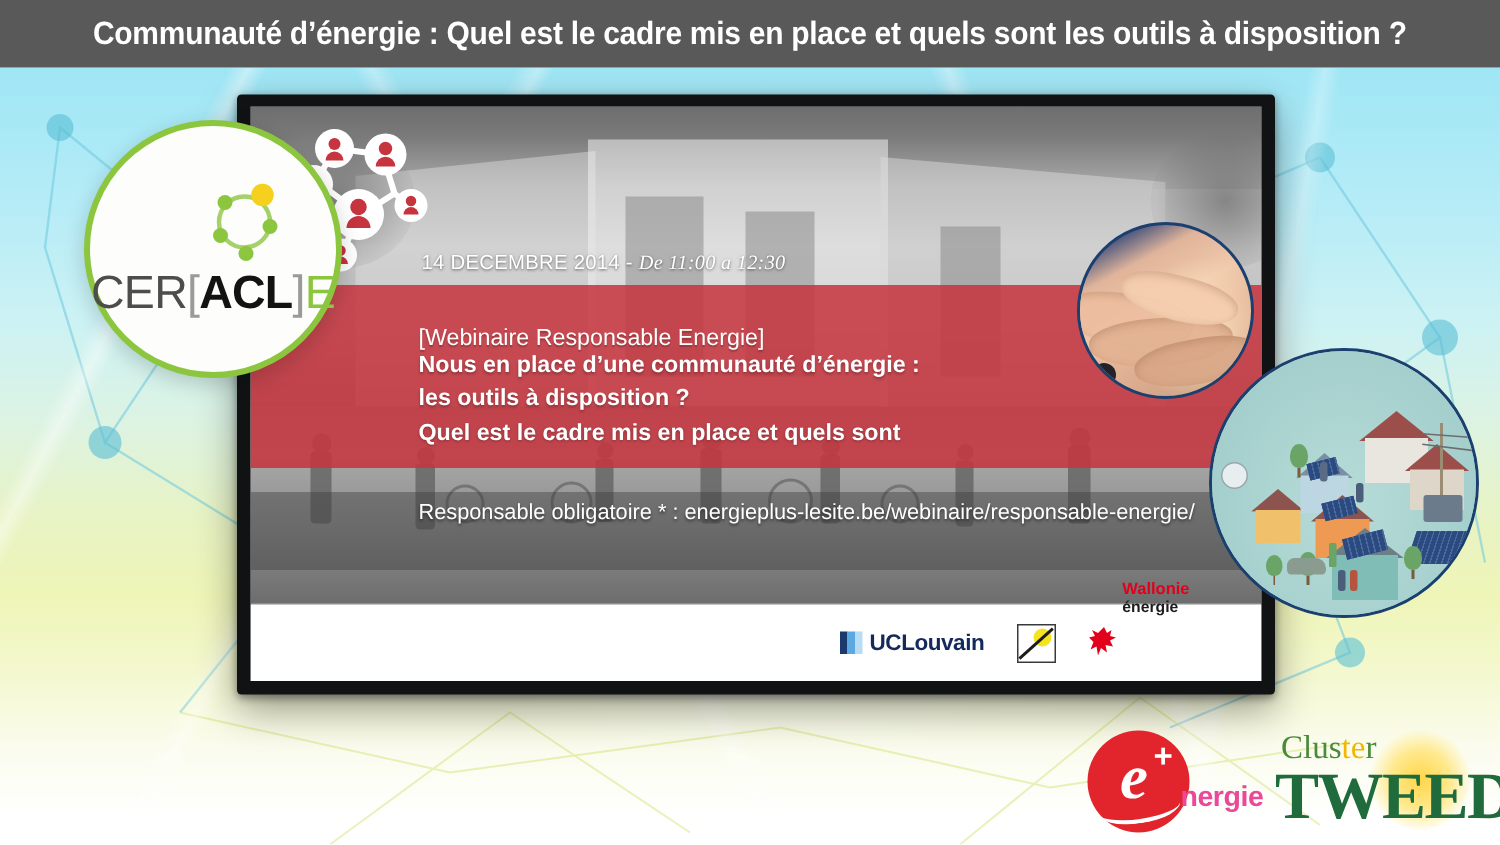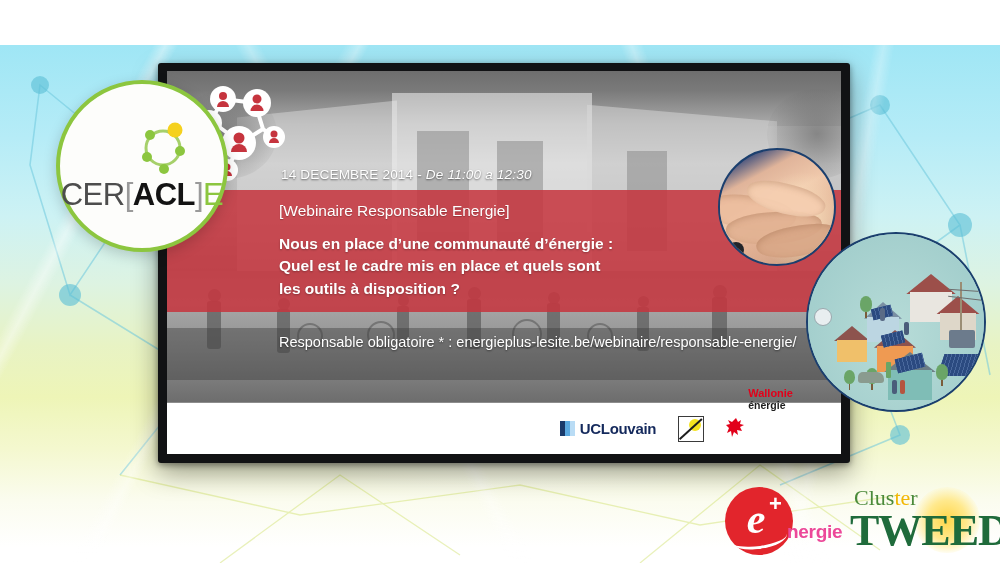--- a/index.html
+++ b/index.html
@@ -85,30 +85,30 @@
   }
   .kid { position:absolute; background:#5f5f5f; border-radius:3px; opacity:.75; }
   .kid-h { position:absolute; background:#6b6b6b; border-radius:50%; opacity:.8; }
   .bike { position:absolute; border:2px solid rgba(90,90,90,.6); border-radius:50%; }
 
   
   .slide-date {
     position:absolute; left:114px; top:96px; color:#ffffff; font-size:13.5px;
     letter-spacing:.2px; text-shadow:0 1px 2px rgba(0,0,0,.55); z-index:4;
   }
-  .slide-date em { font-style:italic; }
+  .slide-date em { font-style:italic;font-family:Liberation Serif, serif; }
 
   
   .slide-red {
     position:absolute; left:0; right:0; top:119px; height:122px;
     background:rgba(198,52,62,.86); z-index:4;
   }
   .net-icon { position:absolute; left:14px; top:6px; width:110px; height:110px; z-index:5; }
   .slide-bracket {
-    position:absolute; left:112px; top:131px; color:#ffffff; font-size:15.5px; z-index:5;
+    position:absolute; left:112px; top:146px; color:#ffffff; font-size:15.5px; z-index:5;
     text-shadow:0 1px 1px rgba(0,0,0,.25);
   }
   .slide-title {
     position:absolute; left:112px; top:162px; width:500px; color:#ffffff;
     font-size:15.5px; font-weight:700; line-height:1.45; z-index:5;
     text-shadow:0 1px 2px rgba(0,0,0,.3);
   }
 
   
   .insc-band {
@@ -257,20 +257,23 @@
       </g>
       <g stroke="#cfe06a" stroke-width="1.3" opacity="0.45" fill="none">
         <path d="M120 430 L300 470 L520 440 L700 480 L900 450"></path>
         <path d="M220 518 L340 430 L460 510"></path>
         <path d="M640 518 L760 420 L880 505"></path>
       </g>
     </svg>
     <div class="streaks"></div>
   </div>
 
+  <div class="header">
+    <div class="header-title">Communauté d’énergie : Quel est le cadre mis en place et quels sont les outils à disposition ?</div>
+  </div>
 
   <div class="tv">
     <div class="tv-inner">
 
       <div class="slide-photo">
         <div class="bld b1"></div>
         <div class="bld b2"></div>
         <div class="bld b3"></div>
         <div class="bld b4"></div>
         <div class="bld win" style="left:250px;top:60px;width:52px;height:120px;"></div>
@@ -330,22 +333,22 @@
           <circle cx="46" cy="90" r="3.5"></circle>
             <path d="M41 99a5 5 0 0110 0z"></path>
           <circle cx="93" cy="57" r="3.5"></circle>
             <path d="M88 66a5 5 0 0110 0z"></path>
         </g>
       </svg>
 
       <div class="slide-bracket">[Webinaire Responsable Energie]</div>
       <div class="slide-title">
         <div>Nous en place d’une communauté d’énergie :</div>
+        <div>les outils à disposition ?</div>
         <div>Quel est le cadre mis en place et quels sont</div>
-        <div>les outils à disposition ?</div>
       </div>
 
       <div class="insc-band"></div>
       <div class="insc-main">Responsable obligatoire * : energieplus-lesite.be/webinaire/responsable-energie/</div>
 
       <div class="slide-footer">
         <div class="logo-ucl">
           <span class="sq">
               <i></i>
               <i></i>

